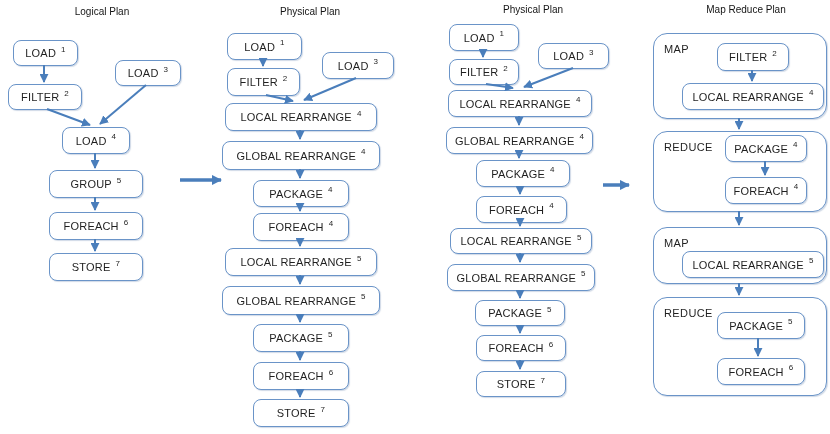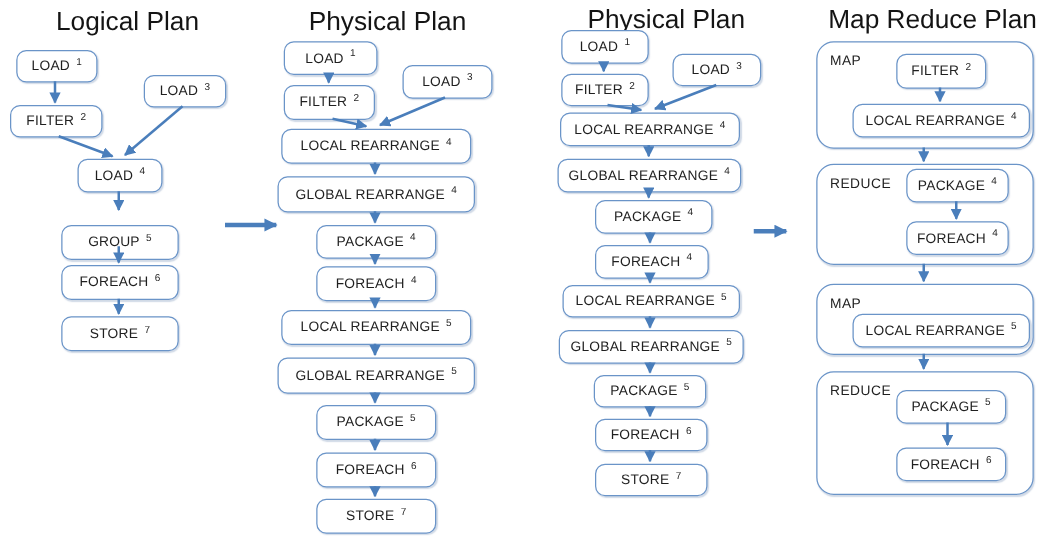--- a/index.html
+++ b/index.html
@@ -1,18 +1,18 @@
 <!DOCTYPE html>
 <html><head>
 <meta charset="utf-8">
 <style>
   html,body{margin:0;padding:0;background:#fff;}
   #stage{position:relative;width:830px;height:434px;background:#fff;overflow:hidden;
          font-family:"Liberation Sans",sans-serif;}
-  .col-title{position:absolute;font-size:21px;color:#141414;text-align:center;white-space:nowrap;}
+  .col-title{position:absolute;font-size:10px;color:#141414;text-align:center;white-space:nowrap;}
   .node{position:absolute;display:flex;align-items:center;justify-content:center;
         background:#fff;border:1.6px solid #6a94c8;border-radius:8px;
         font-size:11px;color:#1f1f1f;letter-spacing:.2px;white-space:nowrap;z-index:2;
         box-shadow:1px 1px 1px rgba(150,170,200,.45);}
   .node .sup{font-size:8px;margin-left:5px;position:relative;top:-4px;}
   .group{position:absolute;background:#fff;border:1.6px solid #6a94c8;border-radius:14px;z-index:1;
          box-shadow:1px 1px 1px rgba(150,170,200,.45);}
   .group-label{position:absolute;left:10px;top:9px;font-size:11px;color:#1f1f1f;letter-spacing:.4px;}
   #arrow-layer{position:absolute;left:0;top:0;z-index:3;pointer-events:none;}
   .arr{stroke:#4a7ebb;stroke-width:2;fill:none;}
@@ -50,21 +50,21 @@
       <span class="sup">3</span>
     </div>
   <div class="node" style="left:8px;top:84px;width:72px;height:24px">
       <span>FILTER</span>
       <span class="sup">2</span>
     </div>
   <div class="node" style="left:62px;top:127px;width:66px;height:25px">
       <span>LOAD</span>
       <span class="sup">4</span>
     </div>
-  <div class="node" style="left:49px;top:180px;width:92px;height:26px">
+  <div class="node" style="left:49px;top:170px;width:92px;height:26px">
       <span>GROUP</span>
       <span class="sup">5</span>
     </div>
   <div class="node" style="left:49px;top:212px;width:92px;height:26px">
       <span>FOREACH</span>
       <span class="sup">6</span>
     </div>
   <div class="node" style="left:49px;top:253px;width:92px;height:26px">
       <span>STORE</span>
       <span class="sup">7</span>

